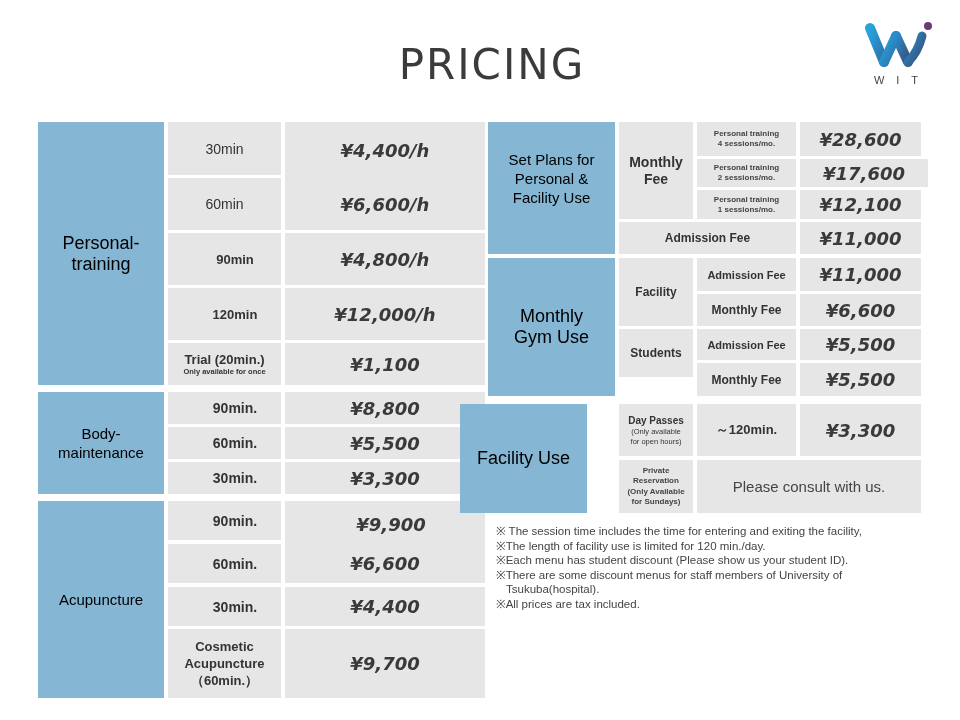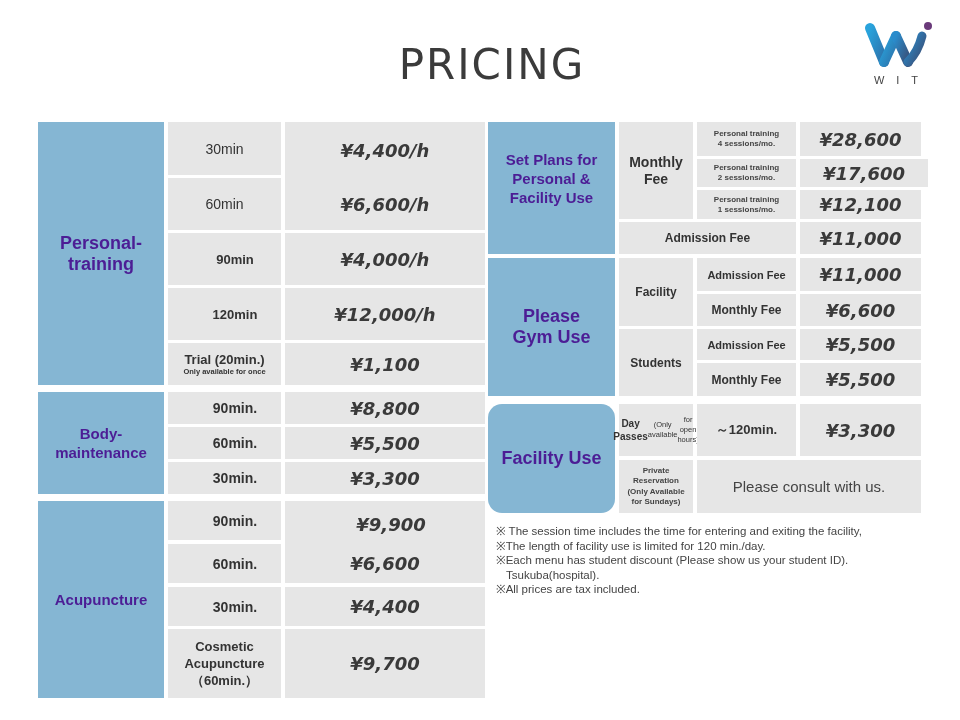--- a/index.html
+++ b/index.html
@@ -1,18 +1,18 @@
 <!DOCTYPE html>
 <html><head>
   <meta charset="utf-8">
   <style>
     * { margin:0; padding:0; box-sizing:border-box; }
     body { width:960px; height:720px; background:#ffffff; position:relative; overflow:hidden; font-family:"Liberation Sans", sans-serif; }
     .abs { position:absolute; display:flex; align-items:center; justify-content:center; text-align:center; }
-    .cat { background:#85b6d3; color:#4c1d95; font-weight:bold; font-size:18px; line-height:21px; }
+    .cat { background:#85b6d3; color:#000000; font-weight:normal; font-size:18px; line-height:21px; }
     .cell { background:#e6e6e6; color:#333333; }
     .lbl { font-size:14px; }
     .lblb { font-size:14px; font-weight:bold;padding-left:21px; }
     .price { font-family:"DejaVu Sans", sans-serif; font-style:italic; font-weight:bold; font-size:18px; color:#3a3a3a; }
     .small { font-size:9px; font-weight:bold; line-height:11px; color:#333; }
     .tiny { font-size:8px; font-weight:bold; line-height:10px; color:#444; }
     .title { position:absolute; left:12px; width:960px; top:40px; text-align:center; font-family:"DejaVu Sans", sans-serif; font-size:42px; letter-spacing:2px; color:#3b3b3b; }
     .logo { position:absolute; left:862px; top:18px; width:76px; height:72px; }
     .logo-text { position:absolute; left:872px; top:74px; width:60px; font-size:11px; letter-spacing:12px; color:#444; text-align:center; }
     .notes { position:absolute; left:496px; top:524px; width:420px; font-size:11.5px; line-height:14.5px; color:#444; }
@@ -44,21 +44,21 @@
 <div class="logo-text">WIT</div>
 
 <div class="abs cat" style="left:38px;top:122px;width:126px;height:263px;">
   <span style="width:100px;">Personal-training</span>
 </div>
 <div class="abs cell lbl" style="left:168px;top:122px;width:113px;height:53px;">30min</div>
 <div class="abs cell price" style="left:285px;top:122px;width:200px;height:56px;">¥4,400/h</div>
 <div class="abs cell lbl" style="left:168px;top:178px;width:113px;height:52px;">60min</div>
 <div class="abs cell price" style="left:285px;top:178px;width:200px;height:52px;">¥6,600/h</div>
 <div class="abs cell lblb" style="left:168px;top:233px;width:113px;height:52px;font-size:13px;">90min</div>
-<div class="abs cell price" style="left:285px;top:233px;width:200px;height:52px;">¥4,000/h</div>
+<div class="abs cell price" style="left:285px;top:233px;width:200px;height:52px;">¥4,800/h</div>
 <div class="abs cell lblb" style="left:168px;top:288px;width:113px;height:52px;font-size:13px;">120min</div>
 <div class="abs cell price" style="left:285px;top:288px;width:200px;height:52px;">¥12,000/h</div>
 <div class="abs cell" style="left:168px;top:343px;width:113px;height:42px;flex-direction:column;">
   <span style="font-size:13px;font-weight:bold;line-height:15px;">Trial (20min.)</span>
   <span style="font-size:7.5px;font-weight:bold;line-height:10px;">Only available for once</span>
 </div>
 <div class="abs cell price" style="left:285px;top:343px;width:200px;height:42px;">¥1,100</div>
 
 <div class="abs cat" style="left:38px;top:392px;width:126px;height:102px;font-size:15px;line-height:19px;">
   <span style="width:110px;">Body-maintenance</span>
@@ -102,48 +102,49 @@
 <div class="abs cell price" style="left:800px;top:159px;width:128px;height:28px;">¥17,600</div>
 <div class="abs cell tiny" style="left:697px;top:190px;width:99px;height:29px;flex-direction:column;">
   <span>Personal training</span>
   <span>1 sessions/mo.</span>
 </div>
 <div class="abs cell price" style="left:800px;top:190px;width:121px;height:29px;">¥12,100</div>
 <div class="abs cell" style="left:619px;top:222px;width:177px;height:32px;font-size:12px;font-weight:bold;">Admission Fee</div>
 <div class="abs cell price" style="left:800px;top:222px;width:121px;height:32px;">¥11,000</div>
 
 <div class="abs cat" style="left:488px;top:258px;width:127px;height:138px;">
-  <span style="width:100px;">Please Gym Use</span>
+  <span style="width:100px;">Monthly Gym Use</span>
 </div>
 <div class="abs cell" style="left:619px;top:258px;width:74px;height:68px;font-size:12px;font-weight:bold;">Facility</div>
 <div class="abs cell" style="left:697px;top:258px;width:99px;height:33px;font-size:11px;font-weight:bold;">Admission Fee</div>
 <div class="abs cell price" style="left:800px;top:258px;width:121px;height:33px;">¥11,000</div>
 <div class="abs cell" style="left:697px;top:294px;width:99px;height:32px;font-size:12px;font-weight:bold;">Monthly Fee</div>
 <div class="abs cell price" style="left:800px;top:294px;width:121px;height:32px;">¥6,600</div>
-<div class="abs cell" style="left:619px;top:329px;width:74px;height:67px;font-size:12px;font-weight:bold;">Students</div>
+<div class="abs cell" style="left:619px;top:329px;width:74px;height:48px;font-size:12px;font-weight:bold;">Students</div>
 <div class="abs cell" style="left:697px;top:329px;width:99px;height:31px;font-size:11px;font-weight:bold;">Admission Fee</div>
 <div class="abs cell price" style="left:800px;top:329px;width:121px;height:31px;">¥5,500</div>
 <div class="abs cell" style="left:697px;top:363px;width:99px;height:33px;font-size:12px;font-weight:bold;">Monthly Fee</div>
 <div class="abs cell price" style="left:800px;top:363px;width:121px;height:33px;">¥5,500</div>
 
-<div class="abs cat" style="left:488px;top:404px;width:127px;height:109px;font-size:18px;border-radius:14px;">Facility Use</div>
-<div class="abs cell" style="left:619px;top:404px;width:74px;height:52px;flex-direction:row;">
+<div class="abs cat" style="left:460px;top:404px;width:127px;height:109px;font-size:18px;">Facility Use</div>
+<div class="abs cell" style="left:619px;top:404px;width:74px;height:52px;flex-direction:column;">
   <span style="font-size:10px;font-weight:bold;line-height:13px;">Day Passes</span>
   <span class="small" style="font-size:7.5px;line-height:10px;font-weight:normal;">(Only available</span>
   <span class="small" style="font-size:7.5px;line-height:10px;font-weight:normal;">for open hours)</span>
 </div>
 <div class="abs cell" style="left:697px;top:404px;width:99px;height:52px;font-size:13px;font-weight:bold;">～120min.</div>
 <div class="abs cell price" style="left:800px;top:404px;width:121px;height:52px;">¥3,300</div>
 <div class="abs cell" style="left:619px;top:460px;width:74px;height:53px;flex-direction:column;font-size:8px;line-height:10.5px;font-weight:bold;color:#444;text-align:center;">
   <span>Private</span>
   <span>Reservation</span>
   <span>(Only Available</span>
   <span>for Sundays)</span>
 </div>
 <div class="abs cell" style="left:697px;top:460px;width:224px;height:53px;font-size:15px;color:#444;">Please consult with us.</div>
 
 <div class="notes">
   <div>※ The session time includes the time for entering and exiting the facility,</div>
   <div>※The length of facility use is limited for 120 min./day.</div>
   <div>※Each menu has student discount (Please show us your student ID).</div>
+  <div>※There are some discount menus for staff members of University of</div>
   <div class="ind" style="padding-left:10px;">Tsukuba(hospital).</div>
   <div>※All prices are tax included.</div>
 </div>
 
 </body></html>

